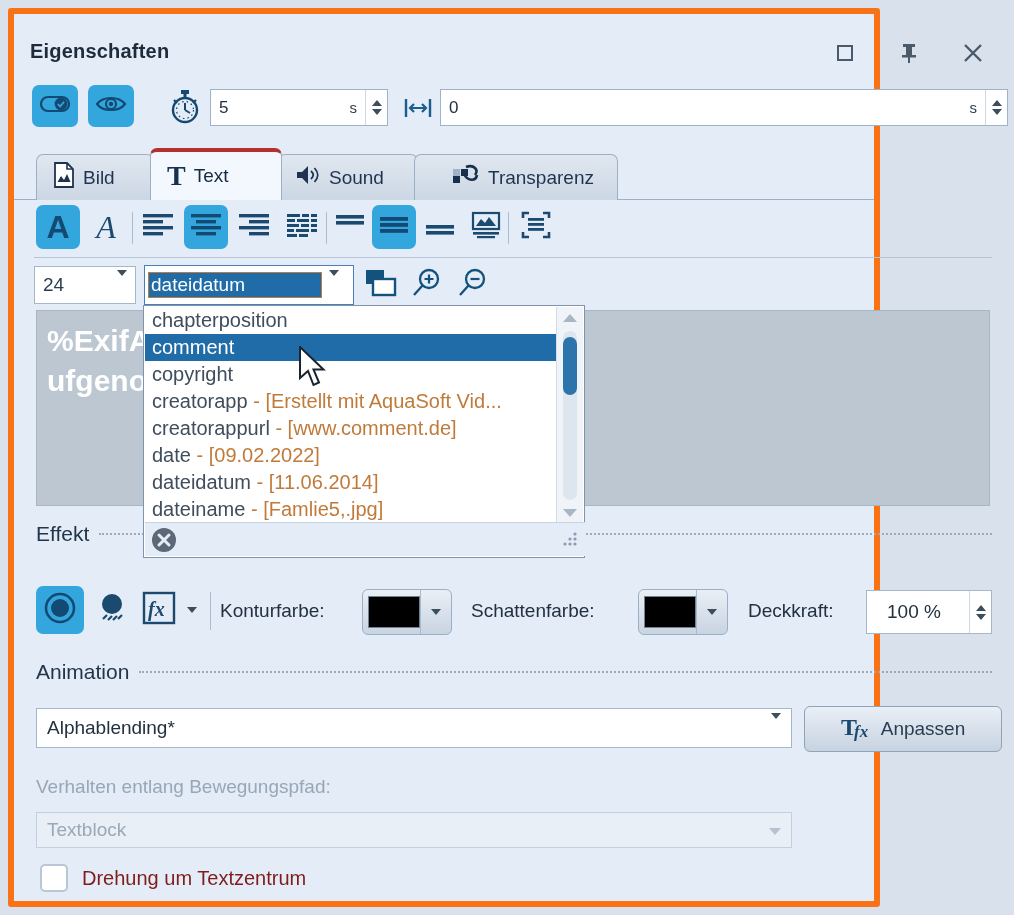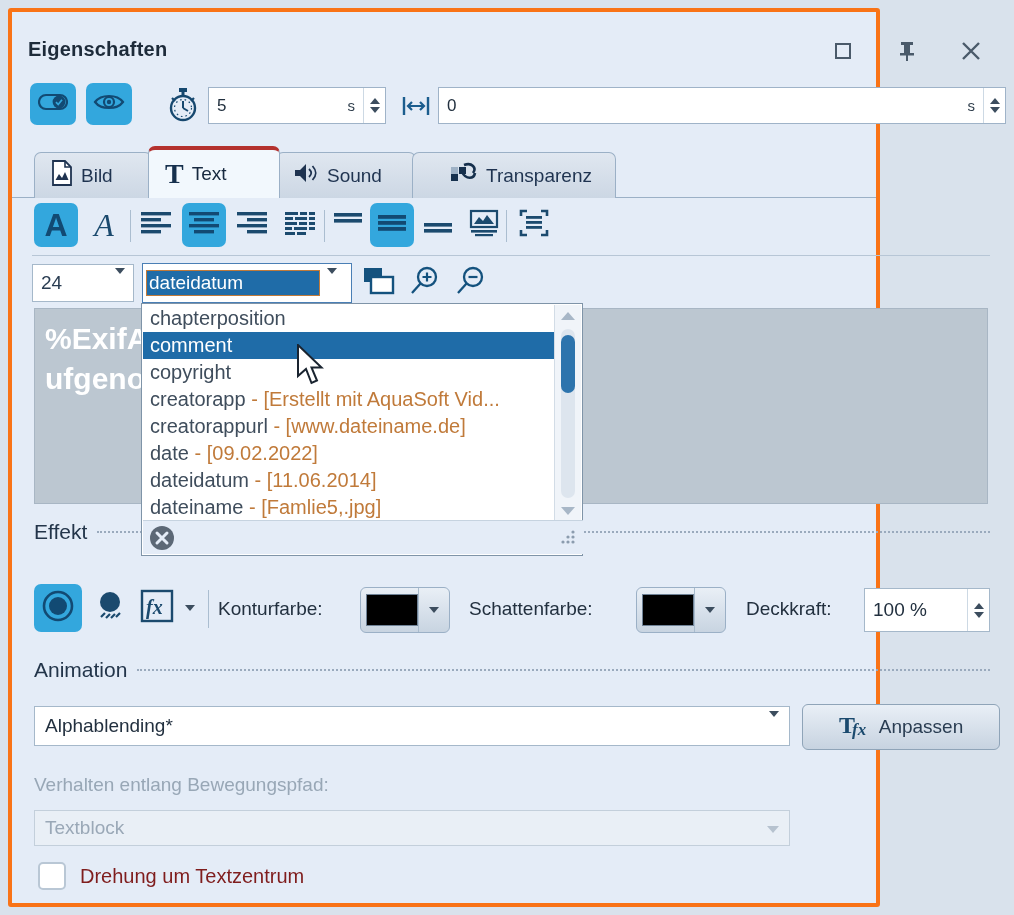--- a/index.html
+++ b/index.html
@@ -8,21 +8,21 @@
     width: 1014px; height: 915px;
     background: #d9e2ec;
     font-family: "Liberation Sans", sans-serif;
     overflow: hidden;
   }
   #app {
     position: absolute;
     left: 8px; top: 8px;
     width: 872px; height: 899px;
     background: #e4ecf7;
-    border: 4px solid #f97316;
+    border: 6px solid #f97316;
     border-radius: 3px;
   }
   
   .titlebar {
     position: absolute; left: 0; top: 0; width: 100%; height: 62px;
   }
   .title-text {
     position: absolute; left: 16px; top: 26px;
     font-size: 20px; color: #1d2b3a; font-weight: bold;
     letter-spacing: .2px;
@@ -224,21 +224,21 @@
     background: linear-gradient(180deg,#e9eff6,#c8d4e1);
     border: 1px solid #9bb0c6; border-radius: 6px;
     display: flex; align-items: center; cursor: pointer;
   }
   .colorbtn .sw { width: 52px; height: 32px; margin-left: 5px; border: 1px solid #6f8296; }
   .colorbtn .ar { flex: 1; display:flex; align-items:center; justify-content:center; height:100%; border-left:1px solid #a9bccd;}
   .opacity-field {
     position: absolute; left: 852px; top: 4px; width: 126px; height: 44px;
     background: #ffffff; border: 1px solid #a5b8ca; display: flex; align-items: center;
   }
-  .opacity-val { flex: 1; font-size: 19px; color: #22303f; padding-left: 8px; }
+  .opacity-val { flex: 1; font-size: 19px; color: #22303f; padding-left: 20px; }
 
   
   .anim-combo {
     position: absolute; left: 22px; top: 694px; width: 756px; height: 40px;
     background: #ffffff; border: 1px solid #a5b8ca;
     display: flex; align-items: center; padding: 0 10px; cursor: pointer;
   }
   .anim-val { flex: 1; font-size: 19px; color: #22303f; }
   .anpassen {
     position: absolute; left: 790px; top: 692px; width: 198px; height: 46px;
@@ -563,21 +563,21 @@
       <span style="width:0;height:0;border-left:6px solid transparent;border-right:6px solid transparent;border-top:7px solid #9fb0c2;"></span>
     </span>
   </div>
 
   <div class="dropdown">
     <div class="dd-list">
       <div class="dd-item"><span>chapterposition</span> <span class="val"></span></div>
       <div class="dd-item sel"><span>comment</span> <span class="val"></span></div>
       <div class="dd-item"><span>copyright</span> <span class="val"></span></div>
       <div class="dd-item"><span>creatorapp</span> <span class="val">-  [Erstellt mit AquaSoft Vid...</span></div>
-      <div class="dd-item"><span>creatorappurl</span> <span class="val">-  [www.dateiname.de]</span></div>
+      <div class="dd-item"><span>creatorappurl</span> <span class="val">-  [www.comment.de]</span></div>
       <div class="dd-item"><span>date</span> <span class="val">-  [09.02.2022]</span></div>
       <div class="dd-item"><span>dateidatum</span> <span class="val">-  [11.06.2014]</span></div>
       <div class="dd-item"><span>dateiname</span> <span class="val">-  [Famlie5,.jpg]</span></div>
     </div>
     <div class="dd-scroll">
       <span class="dd-arrow">
         <span style="width:0;height:0;border-left:7px solid transparent;border-right:7px solid transparent;border-bottom:8px solid #a8b7c7;"></span>
       </span>
       <span class="dd-track">
         <span class="dd-thumb"></span>

